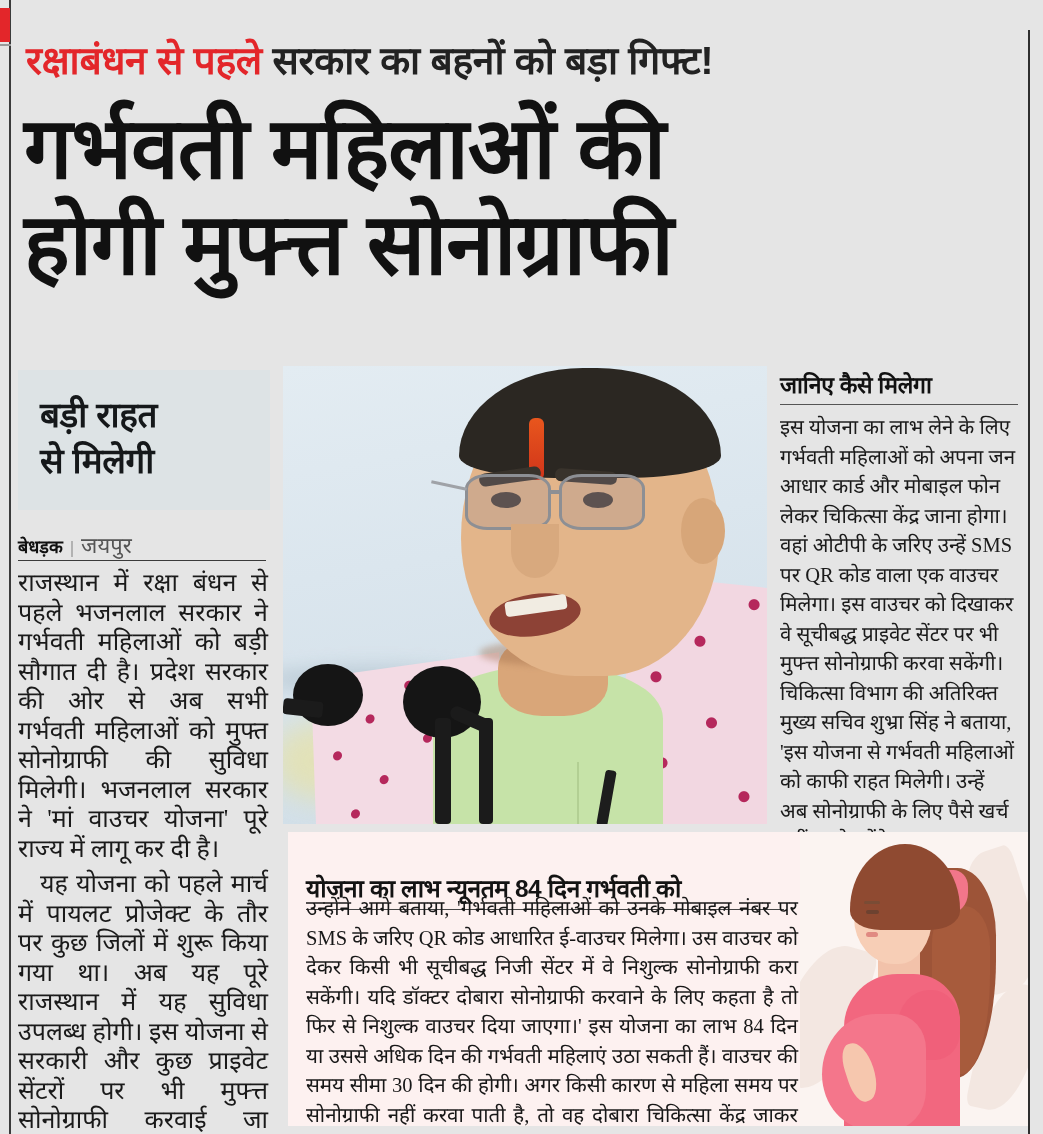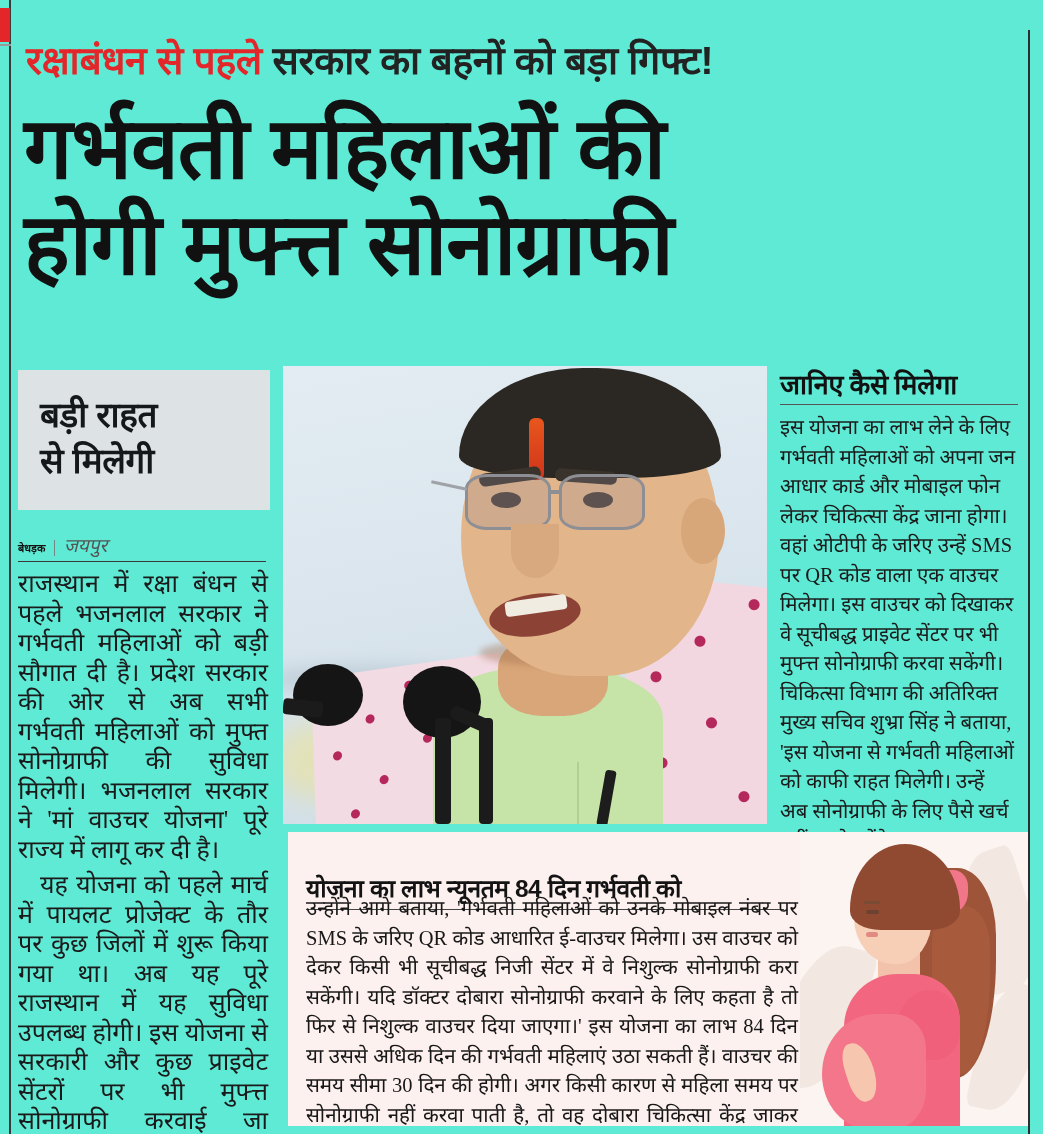--- a/index.html
+++ b/index.html
@@ -11,21 +11,21 @@
     font-family: "Liberation Serif", serif;
     overflow: hidden;
     position: relative;
   }
 
   
   #page {
     position: relative;
     width: 1043px;
     height: 1134px;
-    background: #5eead4;
+    background: #e5e5e5;
   }
   .rule-left {
     position: absolute;
     left: 9px; top: 0; width: 2px; height: 1134px;
     background: #3a3a3a;
   }
   .rule-right {
     position: absolute;
     left: 1028px; top: 30px; width: 2px; height: 1104px;
     background: #2e2e2e;
@@ -94,25 +94,25 @@
     width: 248px;
     border-bottom: 1.6px solid #3a3a3a;
     padding-bottom: 3px;
     font-size: 17.5px;
     line-height: 20px;
     white-space: nowrap;
   }
   .byline .bl-source {
     font-family: "Liberation Sans", sans-serif;
     font-weight: bold;
-    font-size: 11px;
+    font-size: 18px;
     color: #111;
   }
   .byline .bl-sep { color: #777; padding: 0 3px; }
-  .byline .bl-city { color: #555; font-size: 19px; font-style: italic; }
+  .byline .bl-city { color: #555; font-size: 22px; }
 
   .col-left p.body {
     width: 250px;
     margin-top: 7px;
     font-family: "Liberation Serif", serif;
     font-size: 25px;
     line-height: 29.5px;
     color: #1a1a1a;
     text-align: justify;
     text-justify: inter-word;
@@ -288,23 +288,23 @@
     border-left: 2px solid #b2cf93;
     border-bottom: 2px solid #b2cf93;
   }
 
   
   .col-right {
     position: absolute;
     left: 780px; top: 370px; width: 238px;
   }
   .side-head {
-    font-family: Liberation Serif, serif;
+    font-family: Liberation Sans, sans-serif;
     font-weight: bold;
-    font-size: 27px;
+    font-size: 23px;
     line-height: 30px;
     color: #111;
     border-bottom: 1.6px solid #555;
     padding-bottom: 4px;
     letter-spacing: -0.3px;
   }
   .side-head span { display: block; white-space: nowrap; }
   .col-right p.body {
     margin-top: 8px;
     width: 236px;

